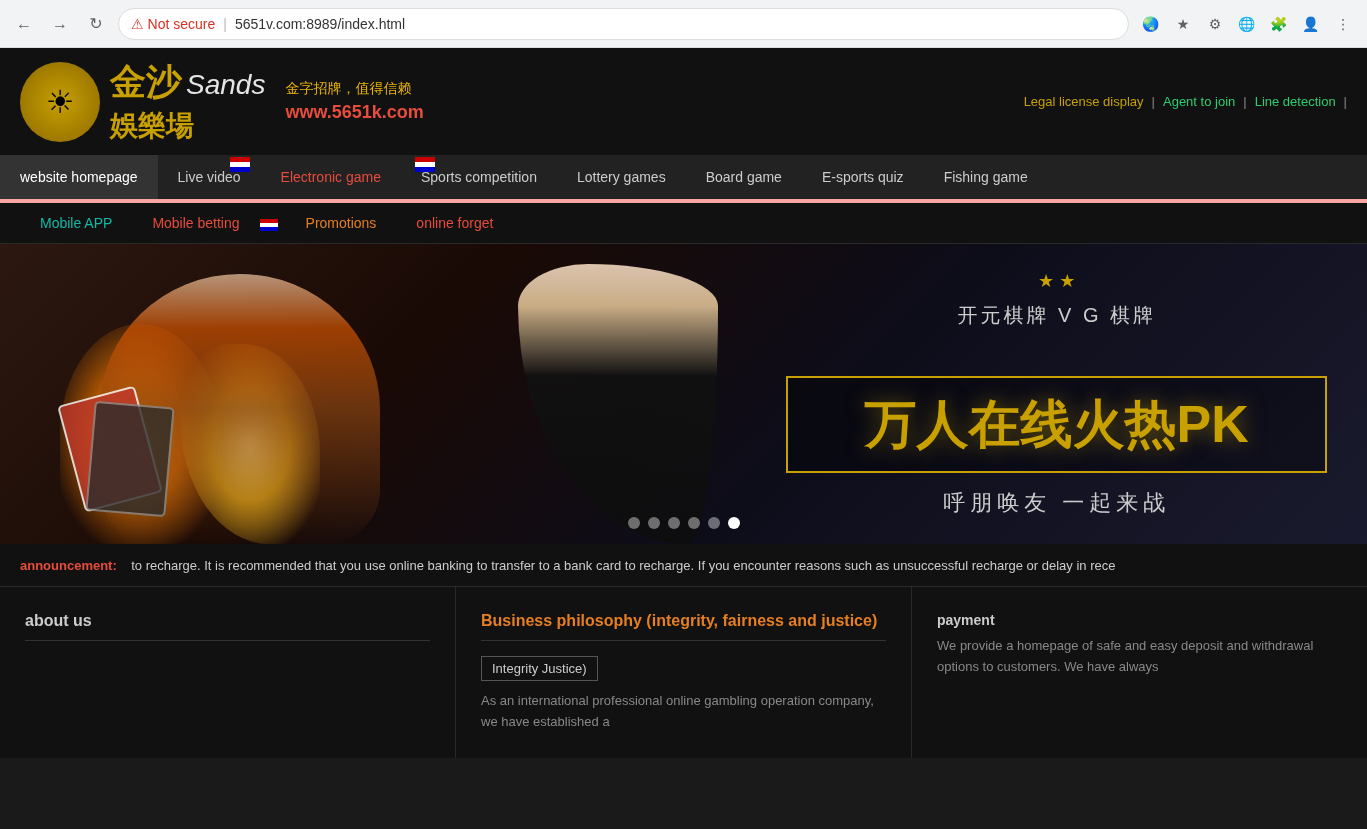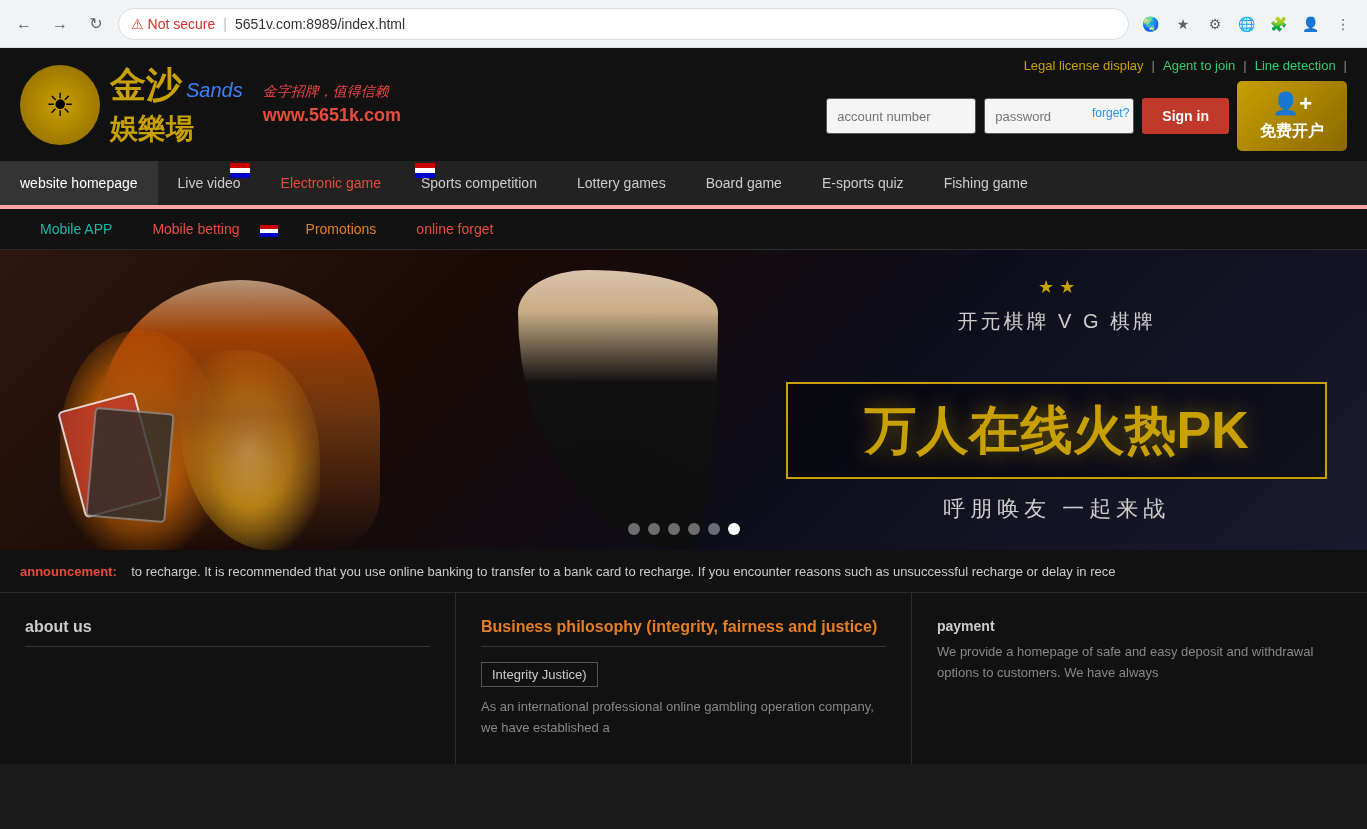--- a/index.html
+++ b/index.html
@@ -46,22 +46,22 @@
     .logo-area { display: flex; align-items: center; gap: 10px; }
     .logo-icon {
       width: 80px; height: 80px;
       background: radial-gradient(circle, #c8a000, #8b6800);
       border-radius: 50%;
       display: flex; align-items: center; justify-content: center;
       font-size: 32px;
     }
     .logo-text { display: flex; flex-direction: column; }
     .logo-chinese { font-size: 36px; color: #c8a000; font-weight: bold; font-family: serif; }
-    .logo-sands { font-size: 20px; color: #3b82f6; font-style: italic; }
-    .logo-subtitle { color: #ef4444; font-size: 14px; font-style: italic; }
+    .logo-sands { font-size: 28px; color: #e5e5e5; font-style: italic; }
+    .logo-subtitle { color: #eab308; font-size: 14px; }
     .logo-url { color: #e74c3c; font-size: 18px; font-weight: bold; }
 
     .header-right { display: flex; flex-direction: column; align-items: flex-end; gap: 8px; }
     .header-links { display: flex; align-items: center; gap: 8px; font-size: 13px; }
     .legal-link { color: #c8a000; text-decoration: none; }
     .agent-link { color: #2ecc71; text-decoration: none; }
     .line-link { color: #2ecc71; text-decoration: none; }
     .link-sep { color: #888; }
 
     .login-area { display: flex; align-items: center; gap: 8px; }
@@ -228,34 +228,20 @@
 
   <div class="header-right">
     <div class="header-links">
       <a class="legal-link">Legal license display</a>
       <span class="link-sep">|</span>
       <a class="agent-link">Agent to join</a>
       <span class="link-sep">|</span>
       <a class="line-link">Line detection</a>
       <span class="link-sep">|</span>
     </div>
-    <div class="login-area">
-      <div style="display:flex;flex-direction:column;gap:2px;">
-        <input class="login-input" type="text" placeholder="account number" style="">
-      </div>
-      <div style="display:flex;flex-direction:column;gap:2px;position:relative;">
-        <input class="login-input" type="password" placeholder="password" style="">
-        <a class="forget-link" style="position:absolute;right:5px;top:8px;">forget?</a>
-      </div>
-      <button class="sign-in-btn">Sign in</button>
-      <button class="register-btn">
-        <span class="icon">👤+</span>
-        <span>免费开户</span>
-      </button>
-    </div>
   </div>
 </div>
 
 <div class="main-nav">
   <span class="nav-flag" style="left:230px;"></span>
   <button class="nav-item active">
     <span>website homepage</span>
   </button>
   <button class="nav-item">
     <span>Live video</span>

